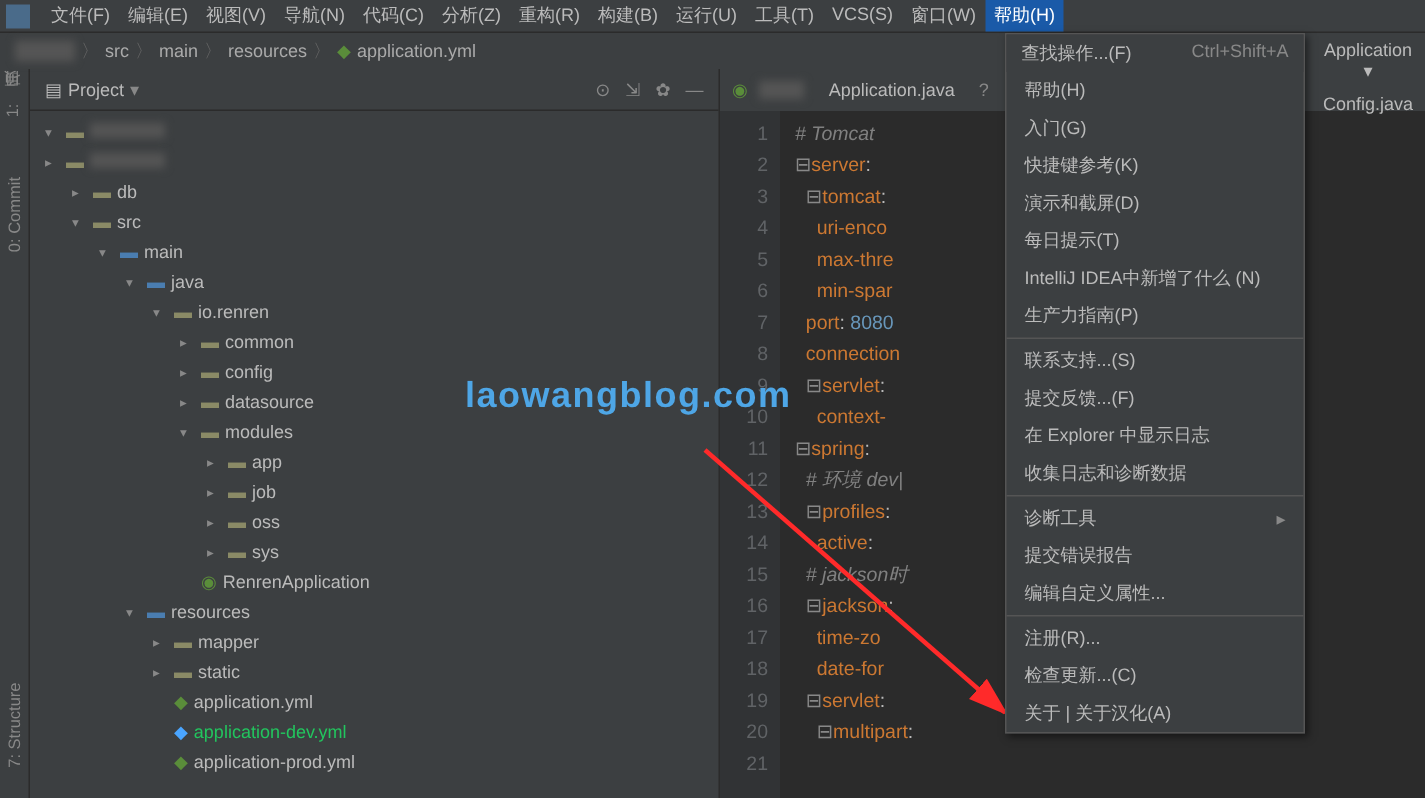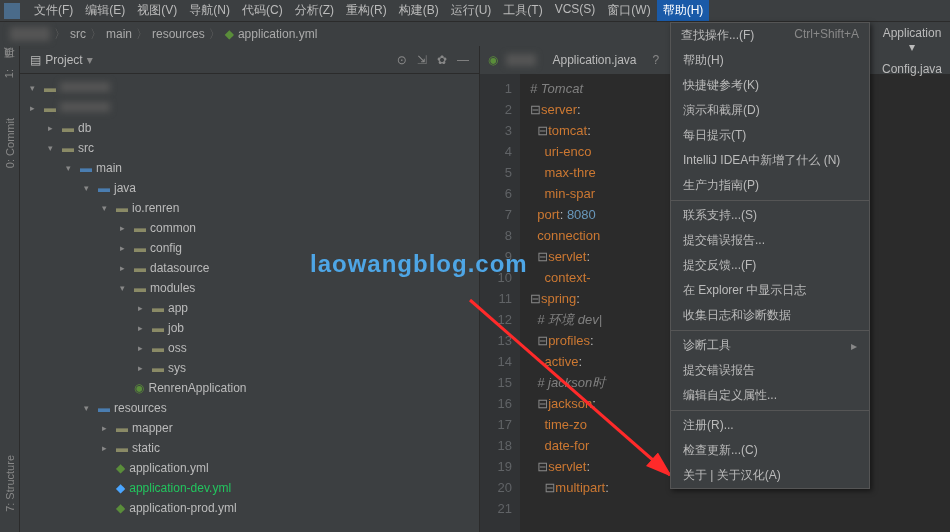--- a/index.html
+++ b/index.html
@@ -284,40 +284,40 @@
 <div class="help-menu">
   <div class="search-row">
     <span>查找操作...(F)</span>
     <span class="shortcut">Ctrl+Shift+A</span>
   </div>
   <div id="help-items">
       <div class="item">
         <span>帮助(H)</span>
       </div>
       <div class="item">
+        <span>入门(G)</span>
+      </div>
+      <div class="item">
         <span>快捷键参考(K)</span>
       </div>
       <div class="item">
         <span>演示和截屏(D)</span>
       </div>
       <div class="item">
         <span>每日提示(T)</span>
       </div>
       <div class="item">
         <span>IntelliJ IDEA中新增了什么 (N)</span>
       </div>
       <div class="item">
         <span>生产力指南(P)</span>
       </div>
       <div class="sep"></div>
       <div class="item">
         <span>联系支持...(S)</span>
-      </div>
-      <div class="item">
-        <span>提交错误报告...</span>
       </div>
       <div class="item">
         <span>提交反馈...(F)</span>
       </div>
       <div class="item">
         <span>在 Explorer 中显示日志</span>
       </div>
       <div class="item">
         <span>收集日志和诊断数据</span>
       </div>

